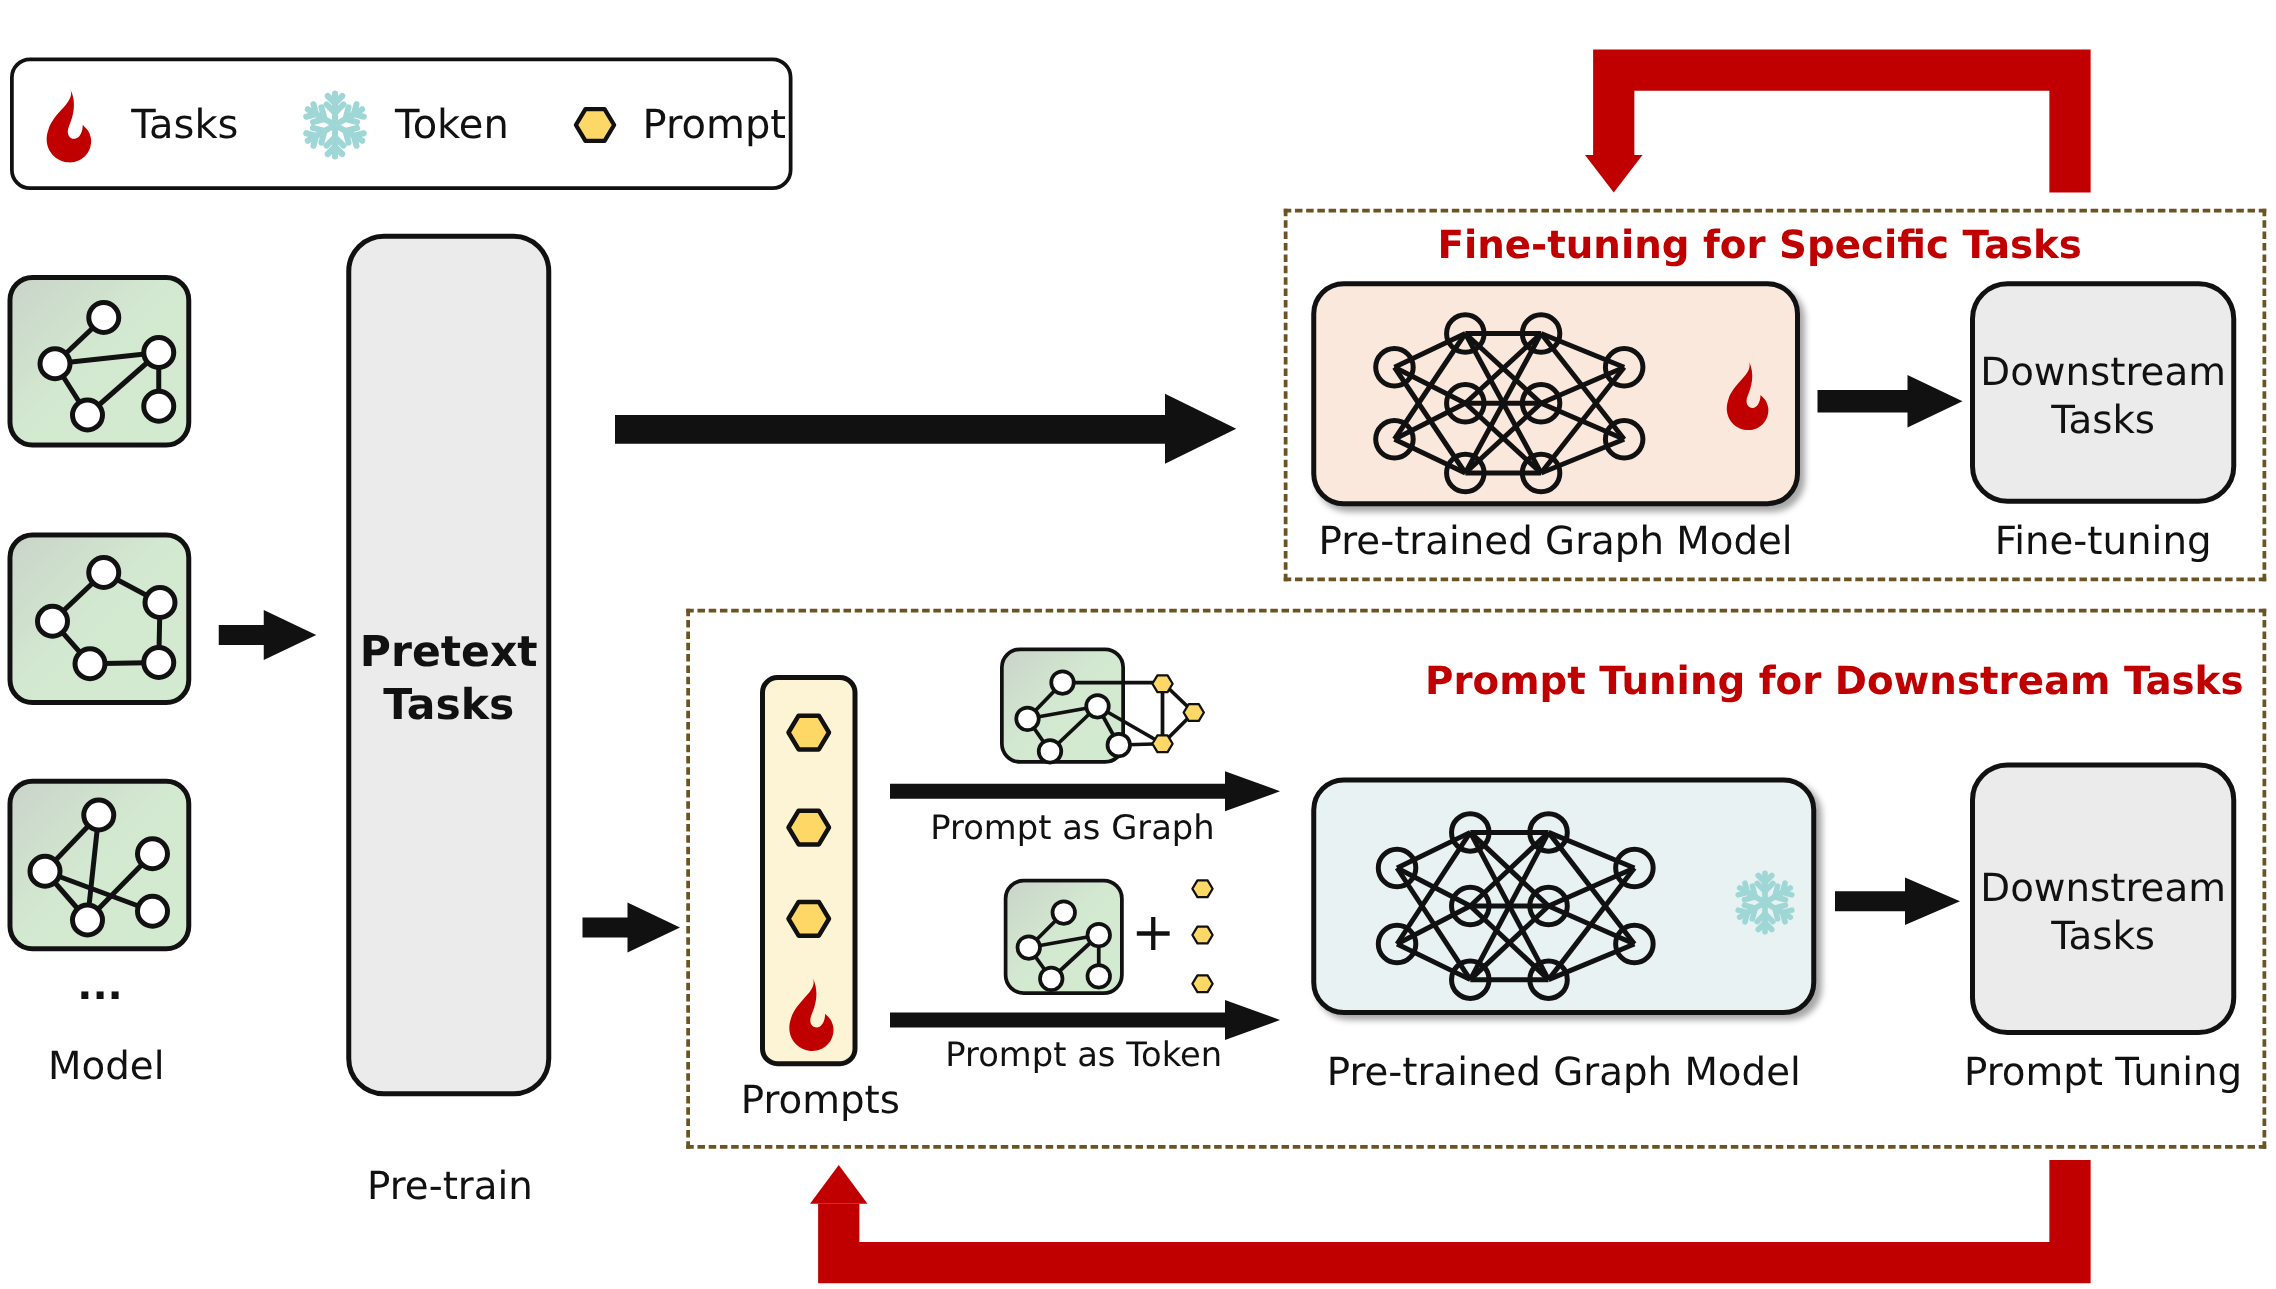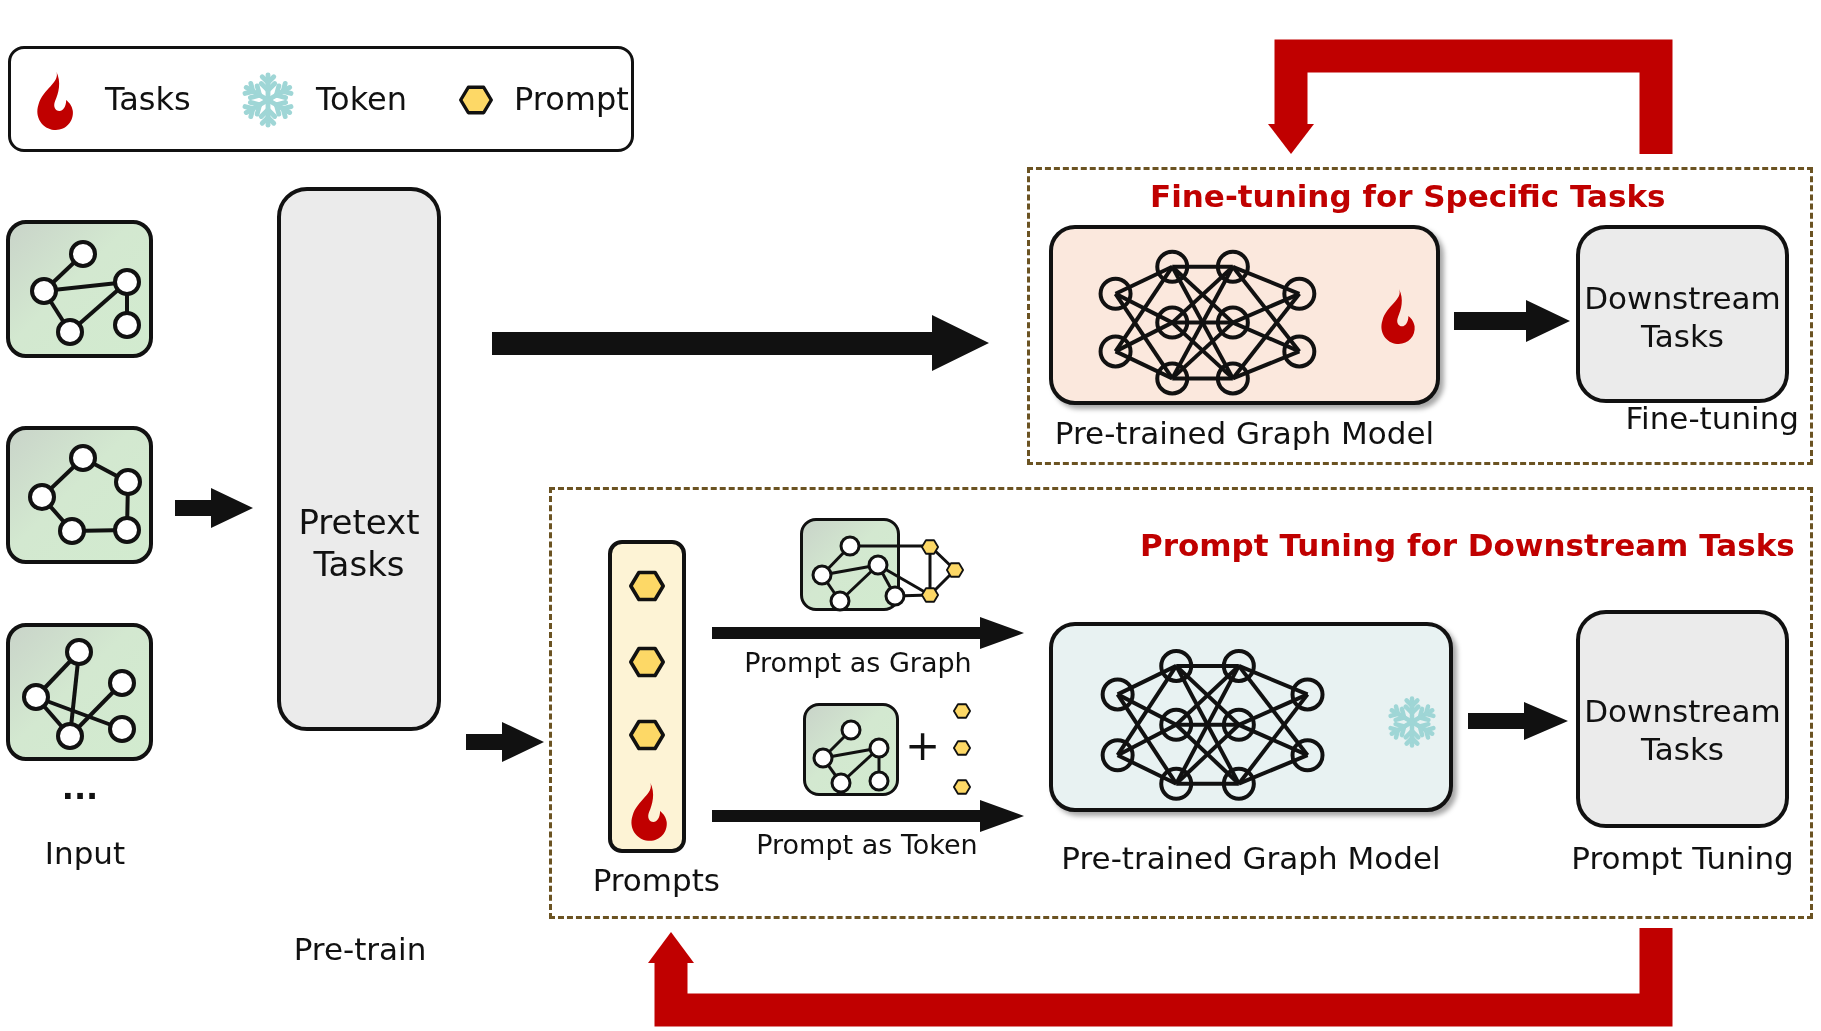--- a/index.html
+++ b/index.html
@@ -4,21 +4,21 @@
 <style>
   html,body{margin:0;padding:0;background:#fff;}
   body{width:1821px;height:1031px;position:relative;overflow:hidden;
        font-family:"DejaVu Sans",sans-serif;color:#111;}
   .abs{position:absolute;}
   .txt{font-family:"DejaVu Sans",sans-serif;white-space:nowrap;}
   .legend{left:8px;top:46px;width:626px;height:106px;border:3px solid #111;border-radius:16px;box-sizing:border-box;background:#fff;}
   .legend .item{position:absolute;top:0;height:100%;display:flex;align-items:center;font-size:32px;}
   .tile{border:4px solid #111;border-radius:20px;box-sizing:border-box;
         background:linear-gradient(135deg,#c9d4c9 0%,#d3e8d0 45%,#d2ebcf 100%);}
-  .pretext{left:277px;top:187px;width:164px;height:544px;border:4px solid #111;border-radius:30px;box-sizing:border-box;background:#ebebeb;}
+  .pretext{left:277px;top:187px;width:164px;height:690px;border:4px solid #111;border-radius:30px;box-sizing:border-box;background:#ebebeb;font-weight:bold;}
   .center-label{position:absolute;left:0;right:0;text-align:center;font-size:34px;line-height:42px;}
   .dash-box{border:3px dashed #6b5322;box-sizing:border-box;}
   .model{border:4px solid #111;border-radius:26px;box-sizing:border-box;box-shadow:4px 4px 5px rgba(0,0,0,0.35);}
   .ds{border:4px solid #111;border-radius:30px;box-sizing:border-box;background:#ebebeb;}
   .red-title{color:#c00000;font-weight:bold;font-size:31px;}
   .label{font-size:31px;}
   .prompts-col{left:608px;top:540px;width:78px;height:313px;border:4px solid #111;border-radius:14px;box-sizing:border-box;background:#fdf3d5;}
   svg{position:absolute;overflow:visible;}
 </style>
 </head>
@@ -104,21 +104,21 @@
       <line x1="60" y1="109" x2="112" y2="56"></line>
       <circle cx="69" cy="25" r="12"></circle>
         <circle cx="26" cy="70" r="12"></circle>
         <circle cx="112" cy="56" r="12"></circle>
       <circle cx="60" cy="109" r="12"></circle>
         <circle cx="112" cy="102" r="12"></circle>
     </g>
   </svg>
 </div>
 <div class="abs txt" style="left:40px;top:778px;width:80px;text-align:center;font-size:32px;font-weight:bold;line-height:20px">...</div>
-<div class="abs txt label" style="left:20px;top:835px;width:130px;text-align:center">Input</div>
+<div class="abs txt label" style="left:20px;top:835px;width:130px;text-align:center">Model</div>
 
 <svg style="left:175px;top:488px" width="80" height="40">
   <polygon points="0,12 36,12 36,0 78,20 36,40 36,28 0,28" fill="#111"></polygon>
 </svg>
 
 <div class="abs pretext">
   <div class="center-label txt" style="top:310px">Pretext</div>
   <div class="center-label txt" style="top:352px">Tasks</div>
 </div>
 <div class="abs txt label" style="left:270px;top:931px;width:180px;text-align:center">Pre-train</div>
@@ -177,21 +177,21 @@
 <div class="abs txt label" style="left:1049px;top:415px;width:391px;text-align:center">Pre-trained Graph Model</div>
 
 <svg style="left:1454px;top:300px" width="120" height="44">
   <polygon points="0,12 72,12 72,0 116,21 72,42 72,30 0,30" fill="#111"></polygon>
 </svg>
 
 <div class="abs ds" style="left:1576px;top:225px;width:213px;height:178px">
   <div class="center-label txt" style="top:48px;font-size:31px">Downstream</div>
   <div class="center-label txt" style="top:86px;font-size:31px">Tasks</div>
 </div>
-<div class="abs txt label" style="left:1566px;top:400px;width:233px;text-align:right">Fine-tuning</div>
+<div class="abs txt label" style="left:1566px;top:415px;width:233px;text-align:center">Fine-tuning</div>
 
 <div class="abs dash-box" style="left:549px;top:487px;width:1264px;height:432px"></div>
 <div class="abs txt red-title" style="left:1140px;top:527px;width:620px;text-align:center">Prompt Tuning for Downstream Tasks</div>
 
 <div class="abs prompts-col">
   <svg style="left:14px;top:24px" width="42" height="36">
       <use href="#hex" width="42" height="36"></use>
     </svg>
   <svg style="left:14px;top:100px" width="42" height="36">
       <use href="#hex" width="42" height="36"></use>

